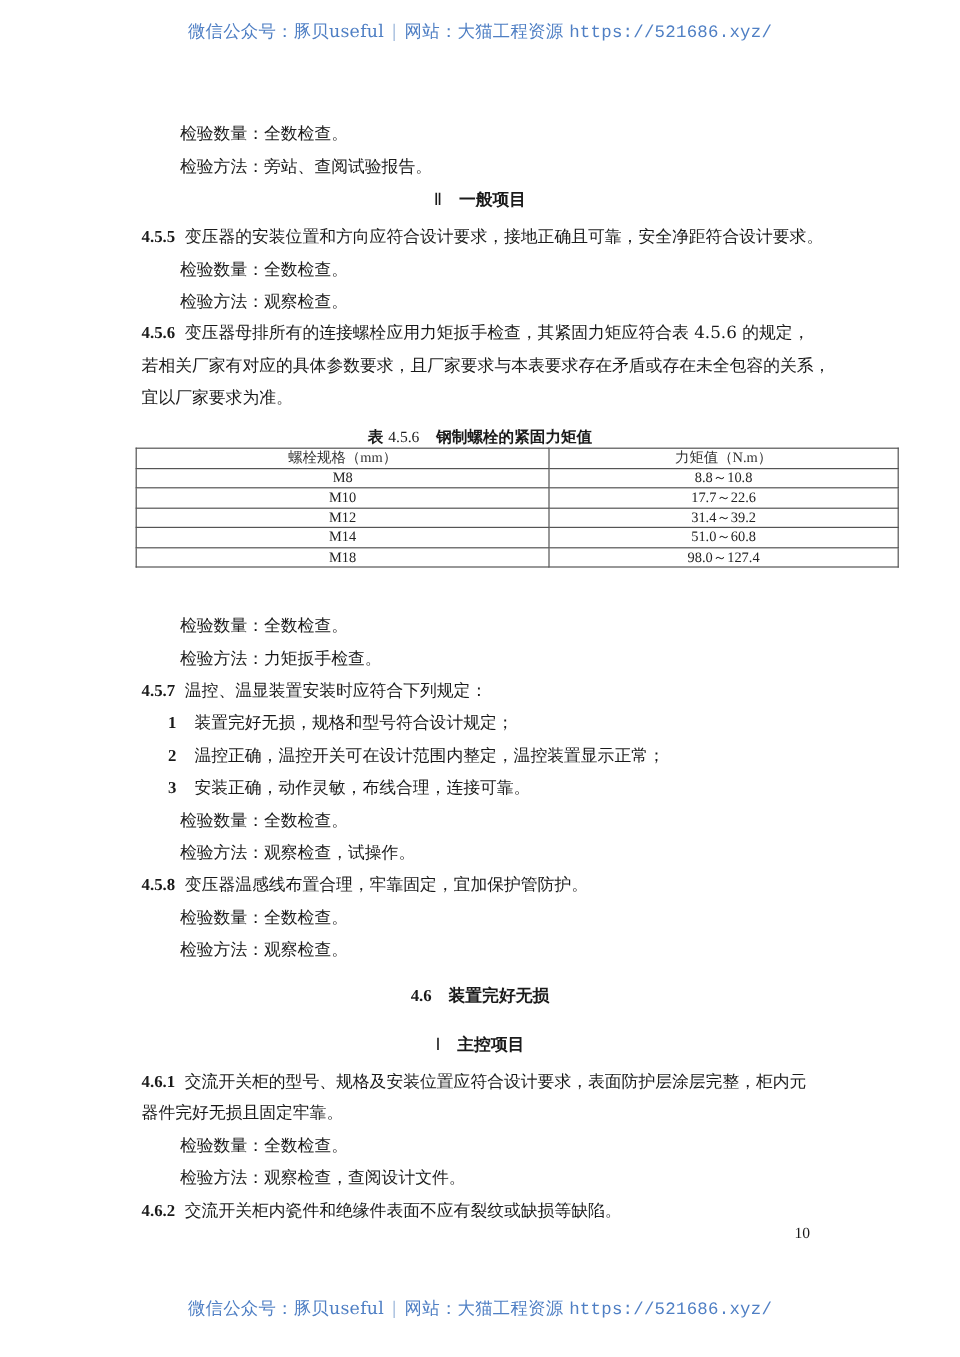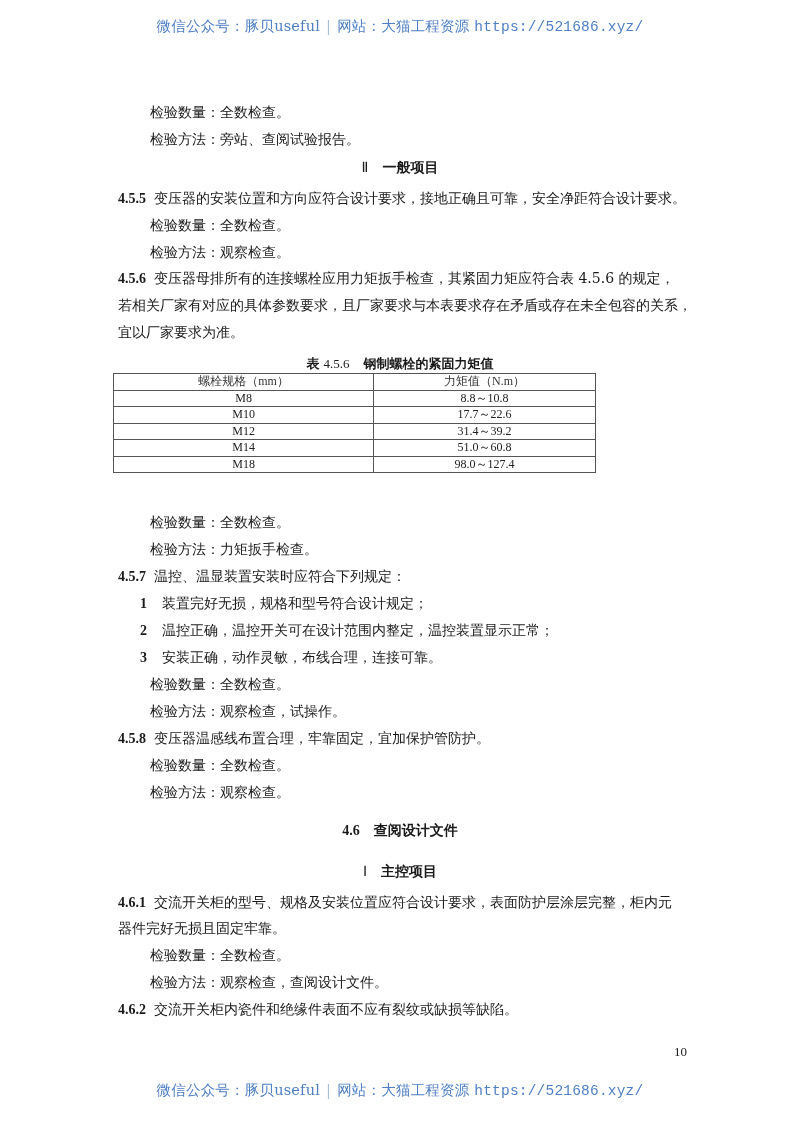--- a/index.html
+++ b/index.html
@@ -33,36 +33,35 @@
     .heading .roman { font-weight: normal; font-family: "Liberation Serif", serif; margin-right: 14px; }
     .heading .secnum { font-family: Liberation Serif, serif; margin-right: 14px; }
 
     .table-caption {
       position: absolute; top: 355px; left: 0; width: 800px; text-align: center;
       font-size: 13px; font-weight: bold; font-family: "DejaVu Sans", sans-serif;
     }
     .table-caption .tnum { font-weight: normal; font-family: "Liberation Serif", serif; margin: 0 14px 0 4px; }
 
     table.torque {
-      position: absolute; top: 373px; left: 113px; width: 483px;
+      position: absolute; top: 373px; left: 113px; width: 636px;
       border-collapse: collapse;
       font-family: "Liberation Serif", serif; font-size: 12px; color: #222;
     }
     table.torque th, table.torque td {
       border: 1px solid #555; height: 15.5px; padding: 0; text-align: center; font-weight: normal;
       line-height: 15px;
     }
     table.torque th { color: #333; }
     table.torque col.c1 { width: 311px; }
     table.torque col.c2 { width: 263px; }
 
     .page-num {
-      position: absolute; top: 1044px; left: 662px; font-size: 13px;
+      position: absolute; top: 1020px; left: 662px; font-size: 13px;
       font-family: "Liberation Serif", serif;
-      margin-left: 12px;
     }
   </style>
 </head>
 <body>
 
 <div class="watermark" id="wm-top">
   <span>微信公众号：豚贝useful</span><span class="sep">|</span><span>网站：大猫工程资源</span> <span class="url">https://521686.xyz/</span>
 </div>
 
 <div class="line indent" style="top:102px">检验数量：全数检查。</div>
@@ -141,21 +140,21 @@
 <div class="line indent" style="top:674px">检验数量：全数检查。</div>
 <div class="line indent" style="top:701px">检验方法：观察检查，试操作。</div>
 
 <div class="line clause" style="top:728px">
   <span class="num">4.5.8</span><span>变压器温感线布置合理，牢靠固定，宜加保护管防护。</span>
 </div>
 <div class="line indent" style="top:755px">检验数量：全数检查。</div>
 <div class="line indent" style="top:782px">检验方法：观察检查。</div>
 
 <div class="line center heading" style="top:820px">
-  <span class="secnum">4.6</span><span>查阅设计文件</span>
+  <span class="secnum">4.6</span><span>装置完好无损</span>
 </div>
 
 <div class="line center heading" style="top:861px">
   <span class="roman">Ⅰ</span><span>主控项目</span>
 </div>
 
 <div class="line clause" style="top:892px">
   <span class="num">4.6.1</span><span>交流开关柜的型号、规格及安装位置应符合设计要求，表面防护层涂层完整，柜内元</span>
 </div>
 <div class="line cont" style="top:918px">器件完好无损且固定牢靠。</div>

